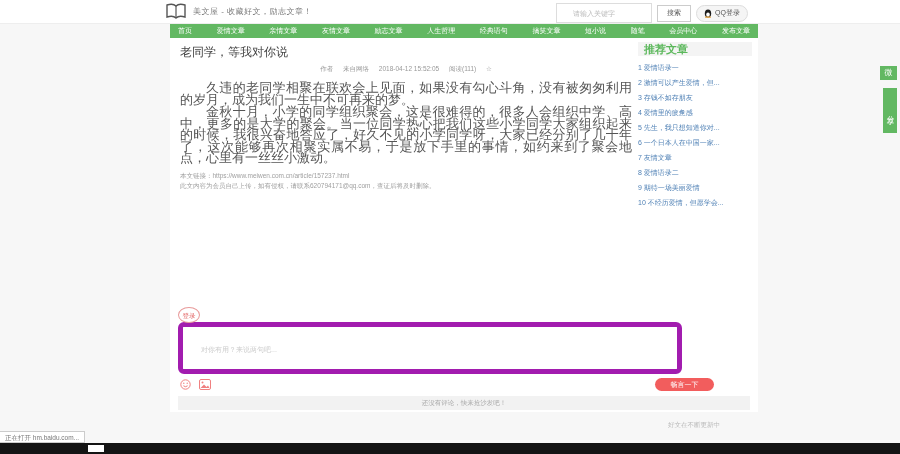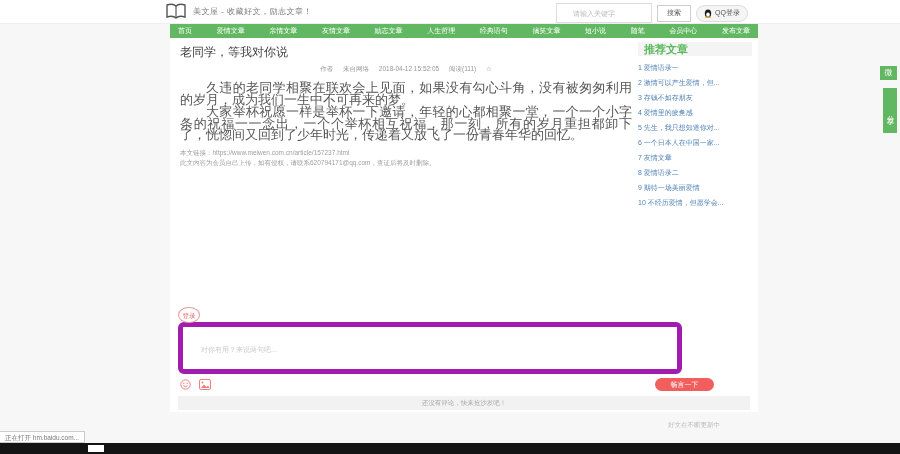--- a/index.html
+++ b/index.html
@@ -101,21 +101,21 @@
     <div class="a-title">老同学，等我对你说</div>
     <div class="a-meta">
       <span>作者</span>
       <span>来自网络</span>
       <span>2018-04-12 15:52:05</span>
       <span>阅读(111)</span>
       <span>☆</span>
     </div>
     <div class="a-body" id="article-body">
         <p>久违的老同学相聚在联欢会上见面，如果没有勾心斗角，没有被匆匆利用的岁月，成为我们一生中不可再来的梦。</p>
-        <p>大家举杯祝愿一样是举杯一下邀请，年轻的心都相聚一堂，一个一个小字条的祝福一一念出，一个个举杯相互祝福，那一刻，所有的岁月重担都卸下了，恍惚间又回到了少年时光，传递着又放飞了一份青春年华的回忆。</p>
+        <p>金秋十月，小学的同学组织聚会，这是很难得的，很多人会组织中学、高中，更多的是大学的聚会。当一位同学热心把我们这些小学同学大家组织起来的时候，我很兴奋地答应了，好久不见的小学同学呀，大家已经分别了几十年了，这次能够再次相聚实属不易，于是放下手里的事情，如约来到了聚会地点，心里有一丝丝小激动。</p>
       </div>
     <div class="a-links">
       <div>本文链接：https://www.meiwen.com.cn/article/157237.html</div>
       <div>此文内容为会员自己上传，如有侵权，请联系620794171@qq.com，查证后将及时删除。</div>
     </div>
   </div>
 
   <div class="sidebar">
     <div class="side-head">推荐文章</div>
     <div class="side-list" id="side-list">

